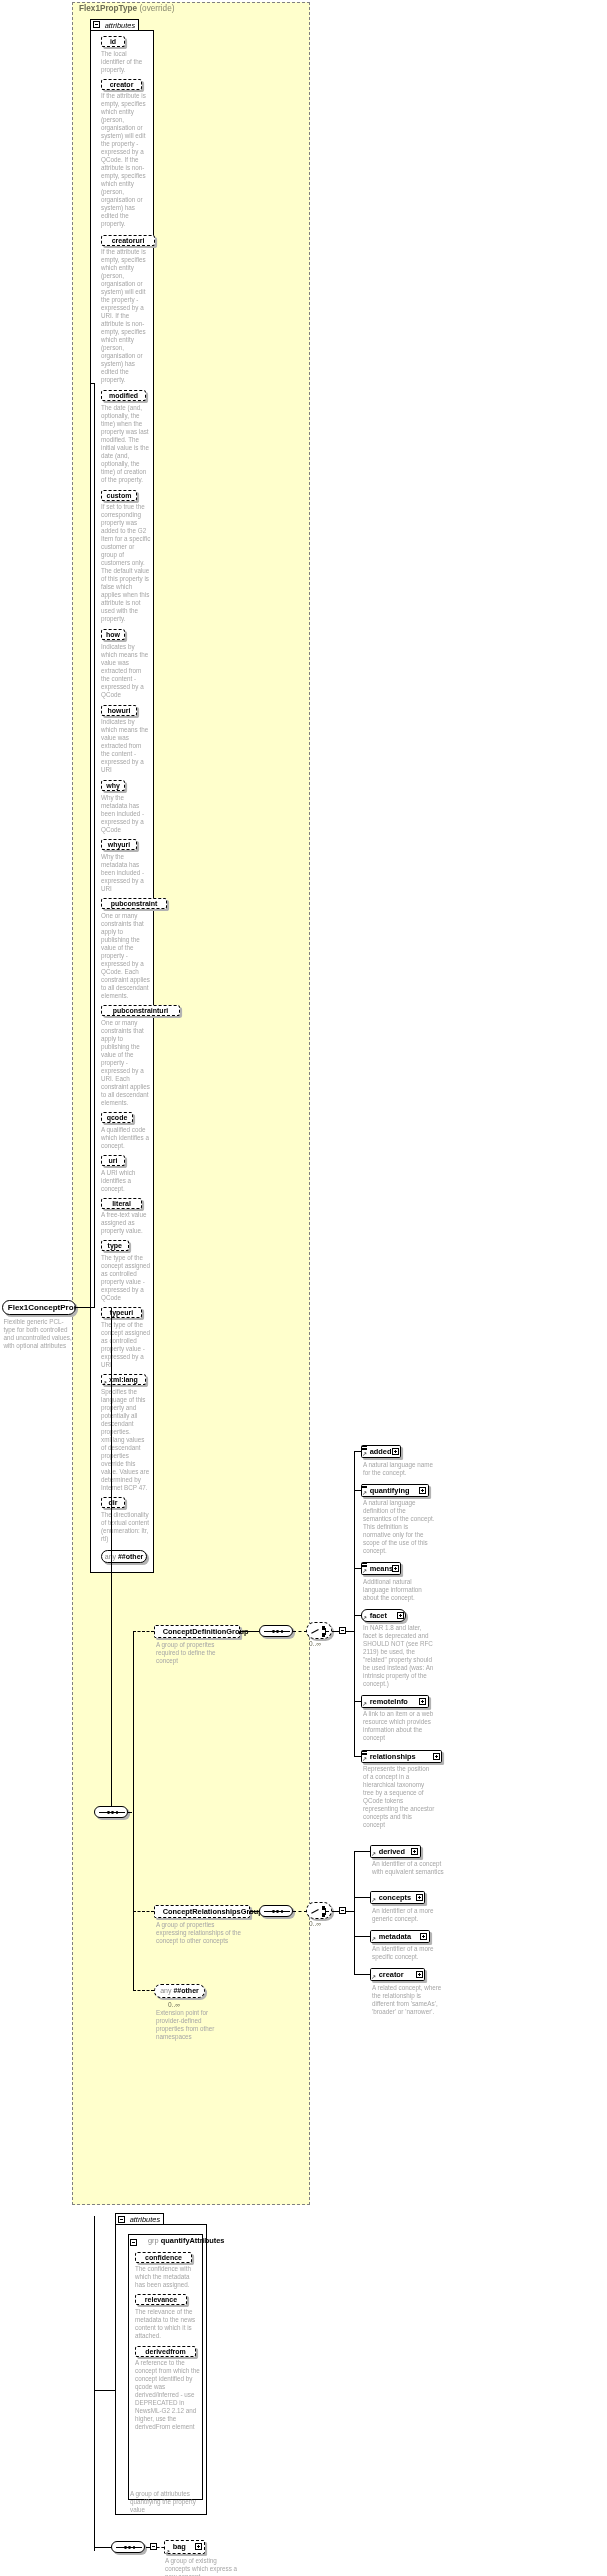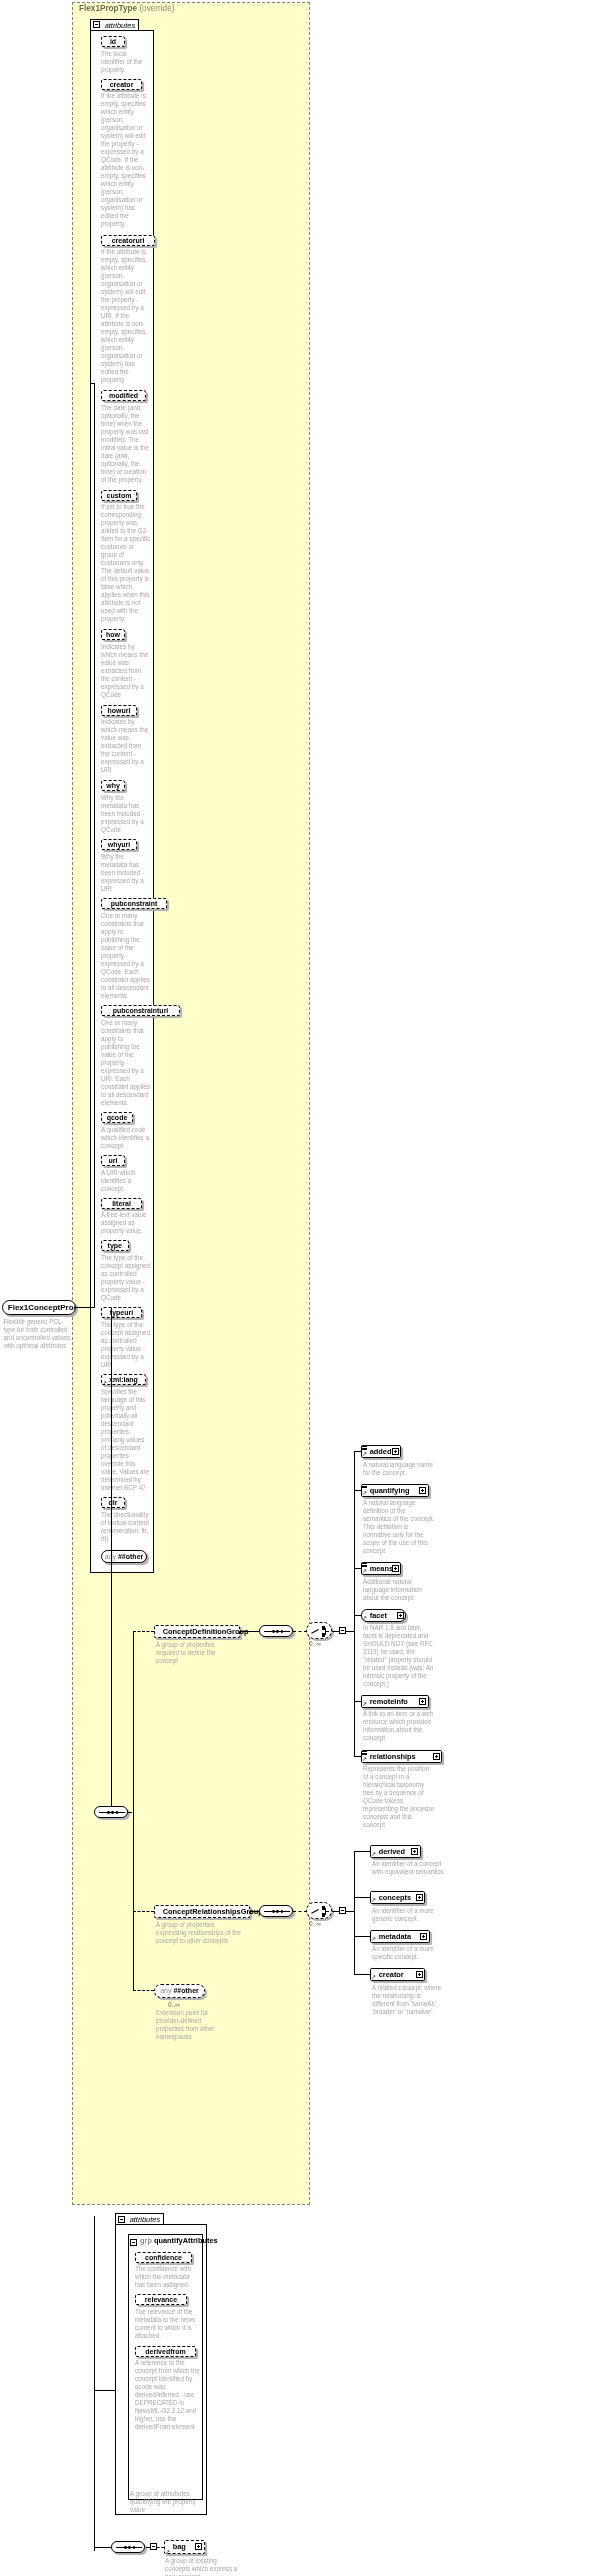--- a/index.html
+++ b/index.html
@@ -120,21 +120,21 @@
     border:1px solid #000;
     background:#fff;
     box-sizing:border-box;
   }
   .grphdr{
     position:absolute;
     font-size:7.4px;
     color:#000;
     white-space:nowrap;
   }
-  .grphdr .grp{color:#888;font-weight:bold;}
+  .grphdr .grp{color:#888;font-weight:normal;margin-left:8px;}
   .grphdr .gname{font-weight:bold;}
 
   
   .typebox{
     position:absolute;
     border:1.4px solid #000;
     border-radius:7.7px;
     background:#fff;
     box-sizing:border-box;
     font-size:8px;

